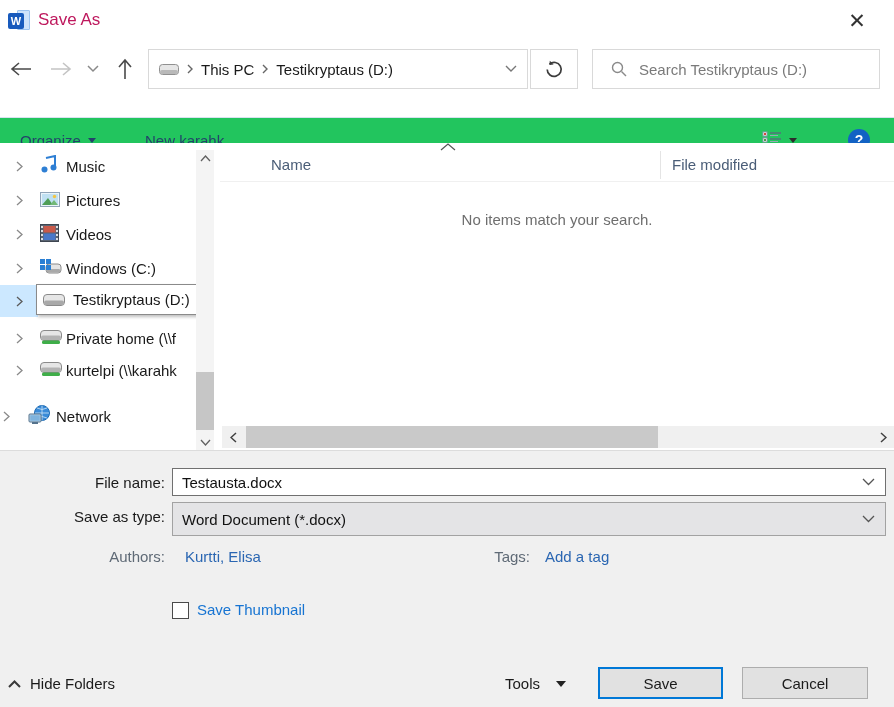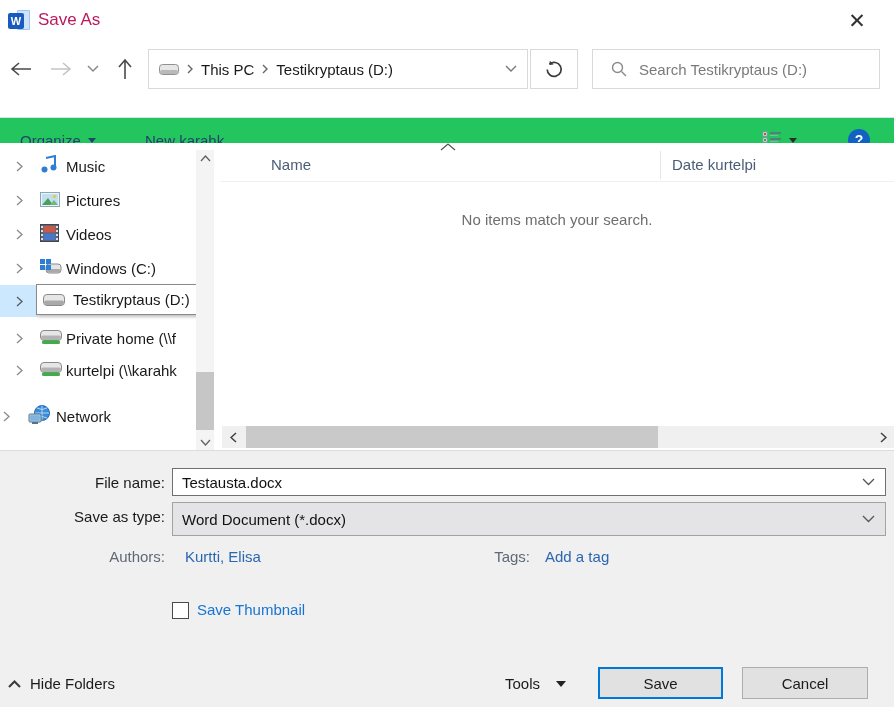--- a/index.html
+++ b/index.html
@@ -347,21 +347,21 @@
         </div>
     </div>
 
     <div class="col-header" style="left:248px;top:13px;margin-left:23px;">Name</div>
     <span style="position:absolute;left:440px;top:0px;">
         <svg width="16" height="8" viewBox="0 0 16 8">
           <path d="M1 7 L8 1 L15 7" stroke="#555" stroke-width="1.2" fill="none"></path>
         </svg>
       </span>
     <div class="col-sep" style="left:660px;top:8px;height:28px;"></div>
-    <div class="col-header" style="left:672px;top:13px;">Date kurtelpi</div>
+    <div class="col-header" style="left:672px;top:13px;">File modified</div>
     <div class="hdr-line" style="left:220px;top:38px;width:674px;"></div>
 
     <div class="empty-msg" style="top:68px;">No items match your search.</div>
 
     <div class="h-scroll">
       <div class="h-chev" style="left:0;">
           <svg width="7" height="11" viewBox="0 0 7 11">
             <path d="M6 1 L1 5.5 L6 10" stroke="#404040" stroke-width="1.5" fill="none"></path>
           </svg>
         </div>

